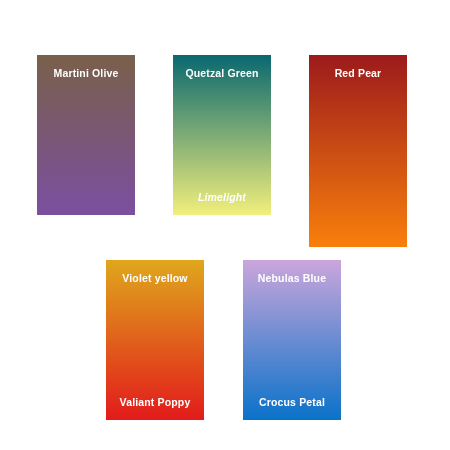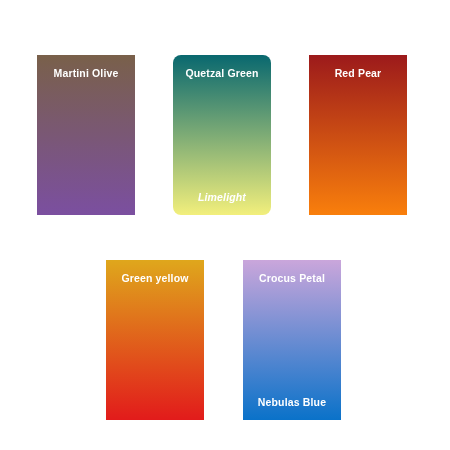--- a/index.html
+++ b/index.html
@@ -55,27 +55,26 @@
     left: 37px;
     top: 43px;
     width: 98px;
     height: 160px;
   }
   #card-quetzal-green {
     left: 173px;
     top: 43px;
     width: 98px;
     height: 160px;
-    border-radius: 8px;
   }
   #card-red-pear {
     left: 309px;
     top: 43px;
     width: 98px;
-    height: 160px;
+    height: 192px;
   }
 
   
   #card-ceylon-yellow {
     left: 106px;
     top: 248px;
     width: 98px;
     height: 160px;
   }
   #card-crocus-petal {
@@ -97,21 +96,22 @@
   <div class="swatch-card" id="card-quetzal-green" style="background: linear-gradient(rgb(9, 104, 111) 0%, rgb(242, 239, 124) 100%);">
     <span class="swatch-label" style="color: rgb(255, 255, 255);">Quetzal Green</span>
     <span class="swatch-label" style="color: rgb(255, 255, 255); font-style: italic;">Limelight</span>
   </div>
 
   <div class="swatch-card" id="card-red-pear" style="background: linear-gradient(rgb(156, 26, 27) 0%, rgb(249, 127, 12) 100%);">
     <span class="swatch-label" style="color: rgb(255, 255, 255);">Red Pear</span>
   </div>
 
   <div class="swatch-card" id="card-ceylon-yellow" style="background: linear-gradient(rgb(223, 167, 28) 0%, rgb(226, 27, 27) 100%);">
-    <span class="swatch-label" style="color: rgb(255, 255, 255);">Green yellow</span>
+    <span class="swatch-label" style="color: rgb(255, 255, 255);">Violet yellow</span>
+    <span class="swatch-label" style="color: rgb(255, 255, 255);">Valiant Poppy</span>
   </div>
 
   <div class="swatch-card" id="card-crocus-petal" style="background: linear-gradient(rgb(202, 166, 219) 0%, rgb(10, 114, 201) 100%);">
+    <span class="swatch-label" style="color: rgb(255, 255, 255);">Nebulas Blue</span>
     <span class="swatch-label" style="color: rgb(255, 255, 255);">Crocus Petal</span>
-    <span class="swatch-label" style="color: rgb(255, 255, 255);">Nebulas Blue</span>
   </div>
 
 </div>
 
 </body></html>

